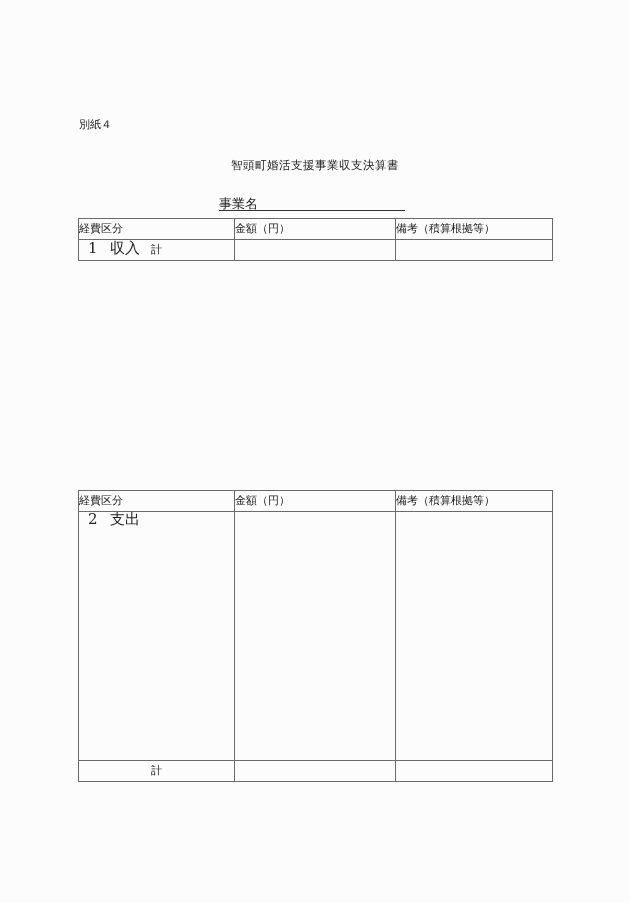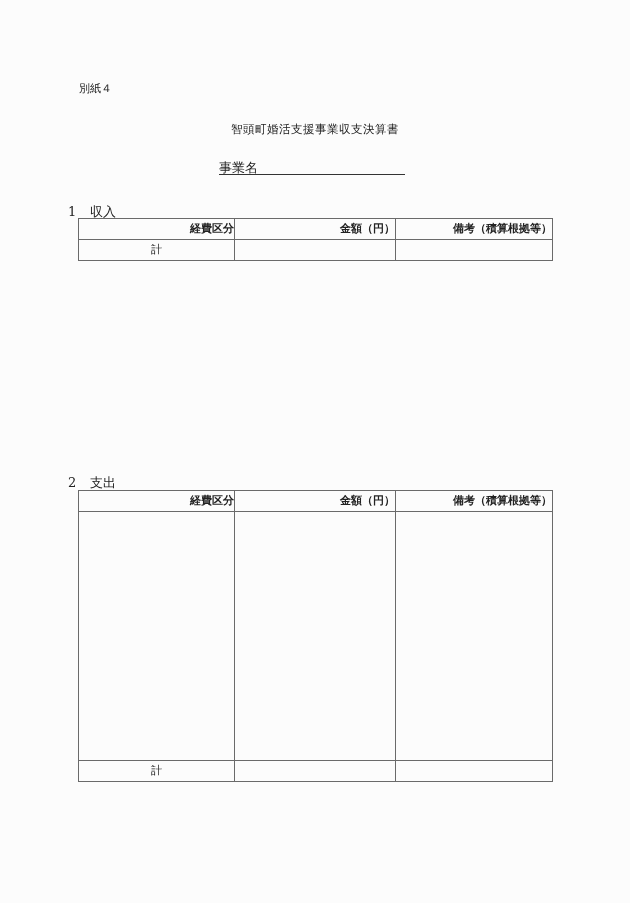--- a/index.html
+++ b/index.html
@@ -9,30 +9,30 @@
     }
     body {
       width: 630px;
       height: 903px;
       position: relative;
       overflow: hidden;
       font-family: "DejaVu Serif", "Liberation Serif", serif;
       color: #222;
       font-size: 11px;
     }
-    .abs { position: absolute; white-space: nowrap; }
+    .abs { position: absolute; white-space: nowrap; margin-top: 36px; }
     .attachment-label { left: 79px; top: 81px; font-size: 11px; }
     .doc-title { left: 0; width: 630px; top: 122px; text-align: center; font-size: 11.5px; letter-spacing: 0.5px; }
     .project-name {
       left: 219px; top: 161px; width: 186px;
       border-bottom: 1px solid #333;
       height: 13px; line-height: 13px;
       font-size: 13px;
     }
-    .section-heading { left: 68px; font-size: 13px; }
+    .section-heading { left: 88px; font-size: 15px; }
     .section-heading .num { display: inline-block; width: 22px; }
     .sec1 { top: 203px; }
     .sec2 { top: 474px; }
 
     table.budget {
       position: absolute;
       left: 78px;
       width: 474px;
       border-collapse: collapse;
       table-layout: fixed;
@@ -40,23 +40,22 @@
     }
     table.budget td, table.budget th {
       border: 1px solid #6a6a6a;
       padding: 0;
       font-weight: normal;
       vertical-align: top;
     }
     table.budget th {
       height: 20px;
       line-height: 20px;
-      text-align: right;
+      text-align: left;
       vertical-align: middle;
-      font-weight: bold;
     }
     .t1 { top: 218px; }
     .t2 { top: 490px; }
     col.c1 { width: 156px; }
     col.c2 { width: 161px; }
     col.c3 { width: 157px; }
 
     .t1 .body-row td { height: 169px; }
     .t2 .body-row td { height: 248px; }
     .total-row td {

